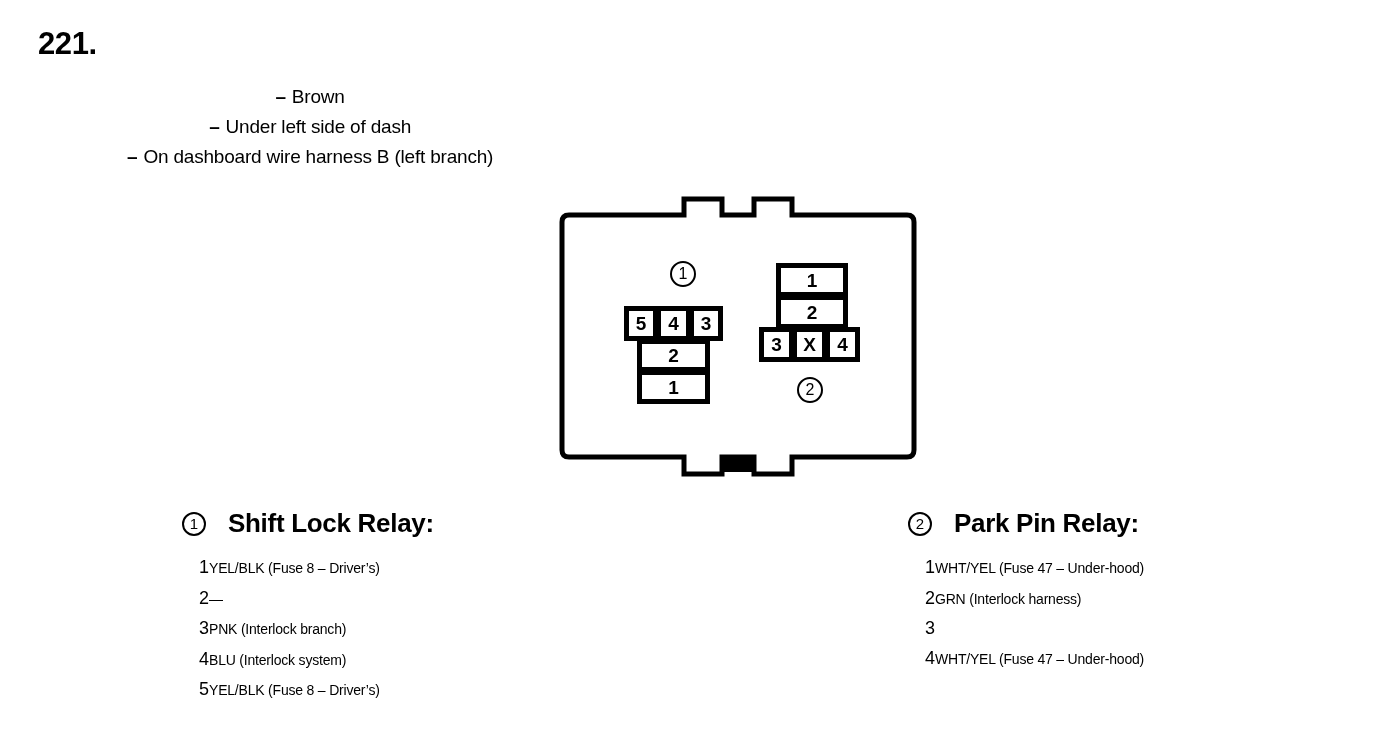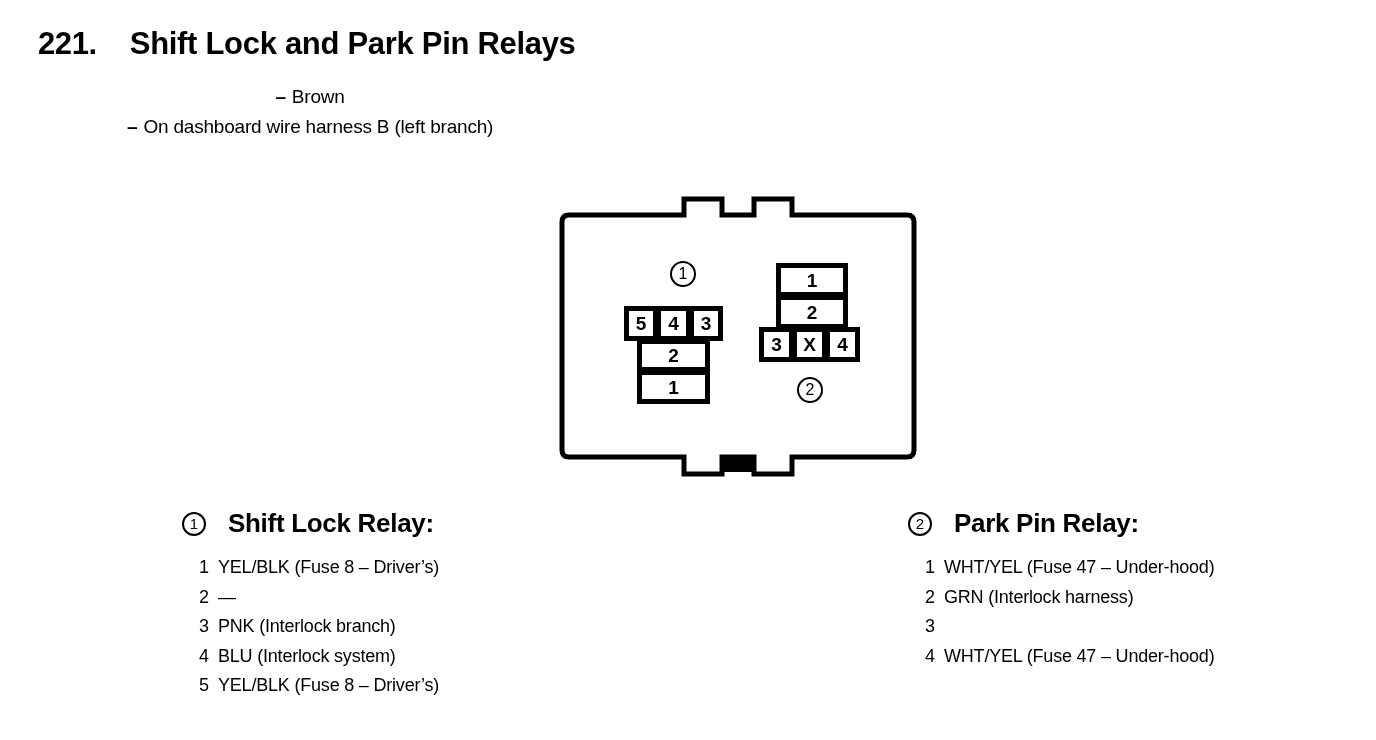--- a/index.html
+++ b/index.html
@@ -155,36 +155,37 @@
     white-space: nowrap;
     line-height: 29.5px;
   }
   .pin-num {
     width: 16px;
     text-align: right;
     font-size: 18px;
     flex: none;
   }
   .pin-desc {
-    font-size: 18px;
-    margin-left: 9px;
+    font-size: 14px;
     letter-spacing: -0.2px;
   }
 </style>
 </head>
 <body>
 
 <div id="title-row">
   <span id="title-number">221.</span>
-  <span id="title-text">Shift Lock and Park Pin Relays</span>
 </div>
 
 <div id="notes">
   <div class="note-line">
     <span class="note-dash">–</span><span>Brown</span>
+  </div>
+  <div class="note-line">
+    <span class="note-dash">–</span><span>Under left side of dash</span>
   </div>
   <div class="note-line">
     <span class="note-dash">–</span><span>On dashboard wire harness B (left branch)</span>
   </div>
 </div>
 
 <div id="connector-figure">
 
   <svg id="connector-svg" width="364" height="294" viewBox="0 0 364 294">
 

